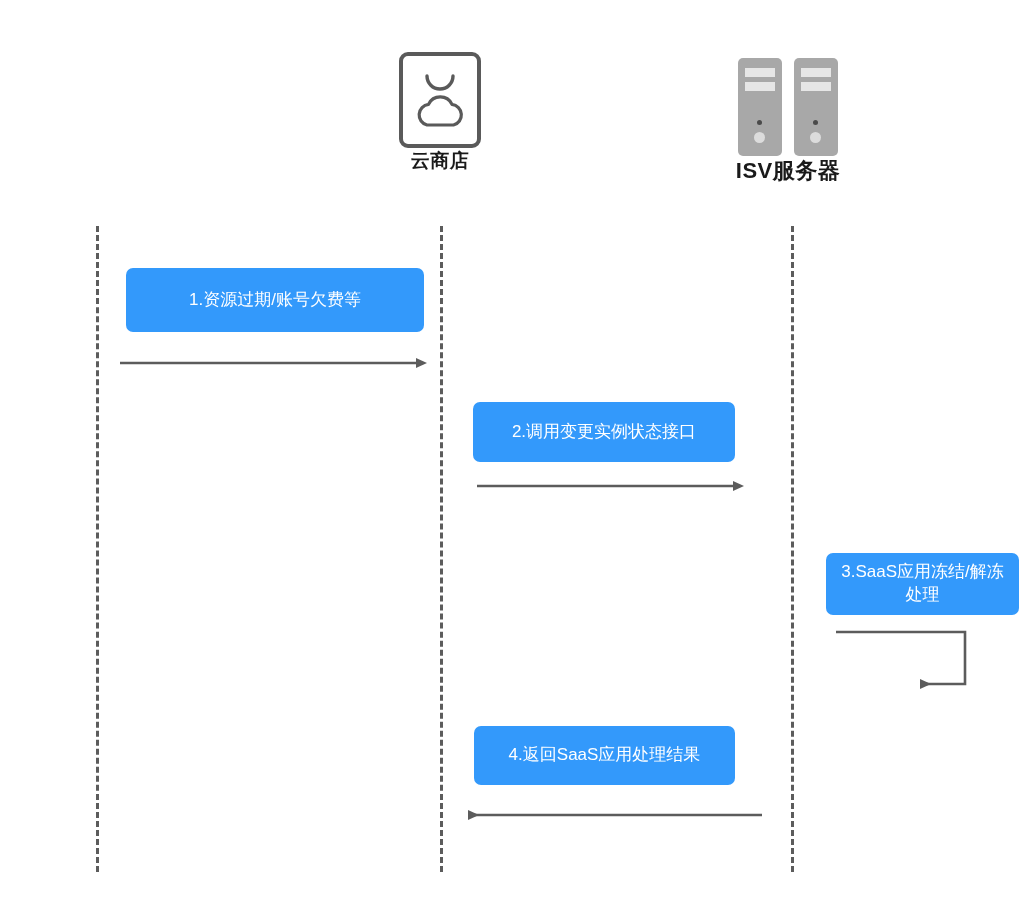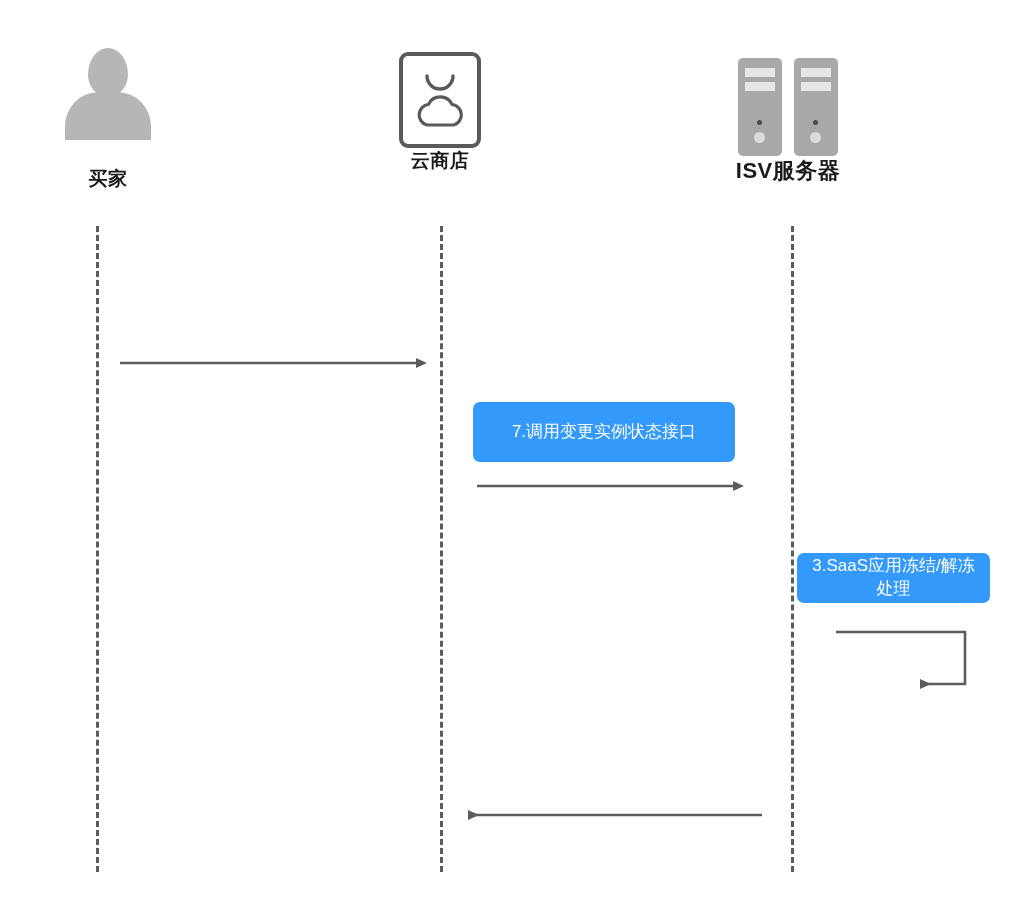--- a/index.html
+++ b/index.html
@@ -150,27 +150,20 @@
     width: 1019px;
     height: 917px;
     pointer-events: none;
   }
 </style>
 </head>
 <body>
 
 <div id="canvas">
 
-  <div class="actor" style="left:65px; top:48px; width:86px;">
-    <div class="buyer-icon">
-      <div class="buyer-head"></div>
-      <div class="buyer-body"></div>
-    </div>
-    <div class="actor-label" style="margin-top:26px; font-size:19px;">买家</div>
-  </div>
 
   <div class="actor" style="left:399px; top:52px; width:82px;">
     <div class="shop-icon">
       <div class="shop-bag"></div>
       <svg width="82" height="96" viewBox="0 0 82 96" style="position:absolute;left:0;top:0;">
 
         <path d="M28,24 A13,13 0 0 0 54,24" fill="none" stroke="#5a5a5a" stroke-width="3.4" stroke-linecap="round"></path>
 
         <path d="M28,73 a10.5,10.5 0 0 1 1.5,-20.6 a13,13 0 0 1 23.5,0 a10.5,10.5 0 0 1 1.5,20.6 z" fill="none" stroke="#5a5a5a" stroke-width="3.2" stroke-linejoin="round"></path>
       </svg>
@@ -193,25 +186,27 @@
         <div class="dot-lg"></div>
       </div>
     </div>
     <div class="actor-label" style="font-size:22px;">ISV服务器</div>
   </div>
 
   <div class="lifeline" style="left:96px; top:226px; height:646px;"></div>
   <div class="lifeline" style="left:440px; top:226px; height:646px;"></div>
   <div class="lifeline" style="left:791px; top:226px; height:646px;"></div>
 
-
-  <div class="msg-box" style="left:473px; top:402px; width:262px; height:60px;">7.调用变更实例状态接口</div>
-
-  <div class="msg-box" style="left:797px; top:553px; width:193px; height:50px;">3.SaaS应用冻结/解冻处理</div>
-
+  <div class="msg-box" style="left:126px; top:268px; width:298px; height:64px;">1.资源过期/账号欠费等</div>
+
+  <div class="msg-box" style="left:473px; top:402px; width:262px; height:60px;">2.调用变更实例状态接口</div>
+
+  <div class="msg-box" style="left:826px; top:553px; width:193px; height:62px;">3.SaaS应用冻结/解冻处理</div>
+
+  <div class="msg-box" style="left:474px; top:726px; width:261px; height:59px;">4.返回SaaS应用处理结果</div>
 
   <svg class="arrows" viewBox="0 0 1019 917">
     <defs>
       <marker id="arrowR" markerWidth="11" markerHeight="11" refX="1" refY="5" orient="auto" markerUnits="userSpaceOnUse">
         <path d="M0,0 L11,5 L0,10 z" fill="#5c5c5c"></path>
       </marker>
       <marker id="arrowL" markerWidth="11" markerHeight="11" refX="10" refY="5" orient="auto" markerUnits="userSpaceOnUse">
         <path d="M11,0 L0,5 L11,10 z" fill="#5c5c5c"></path>
       </marker>
     </defs>

